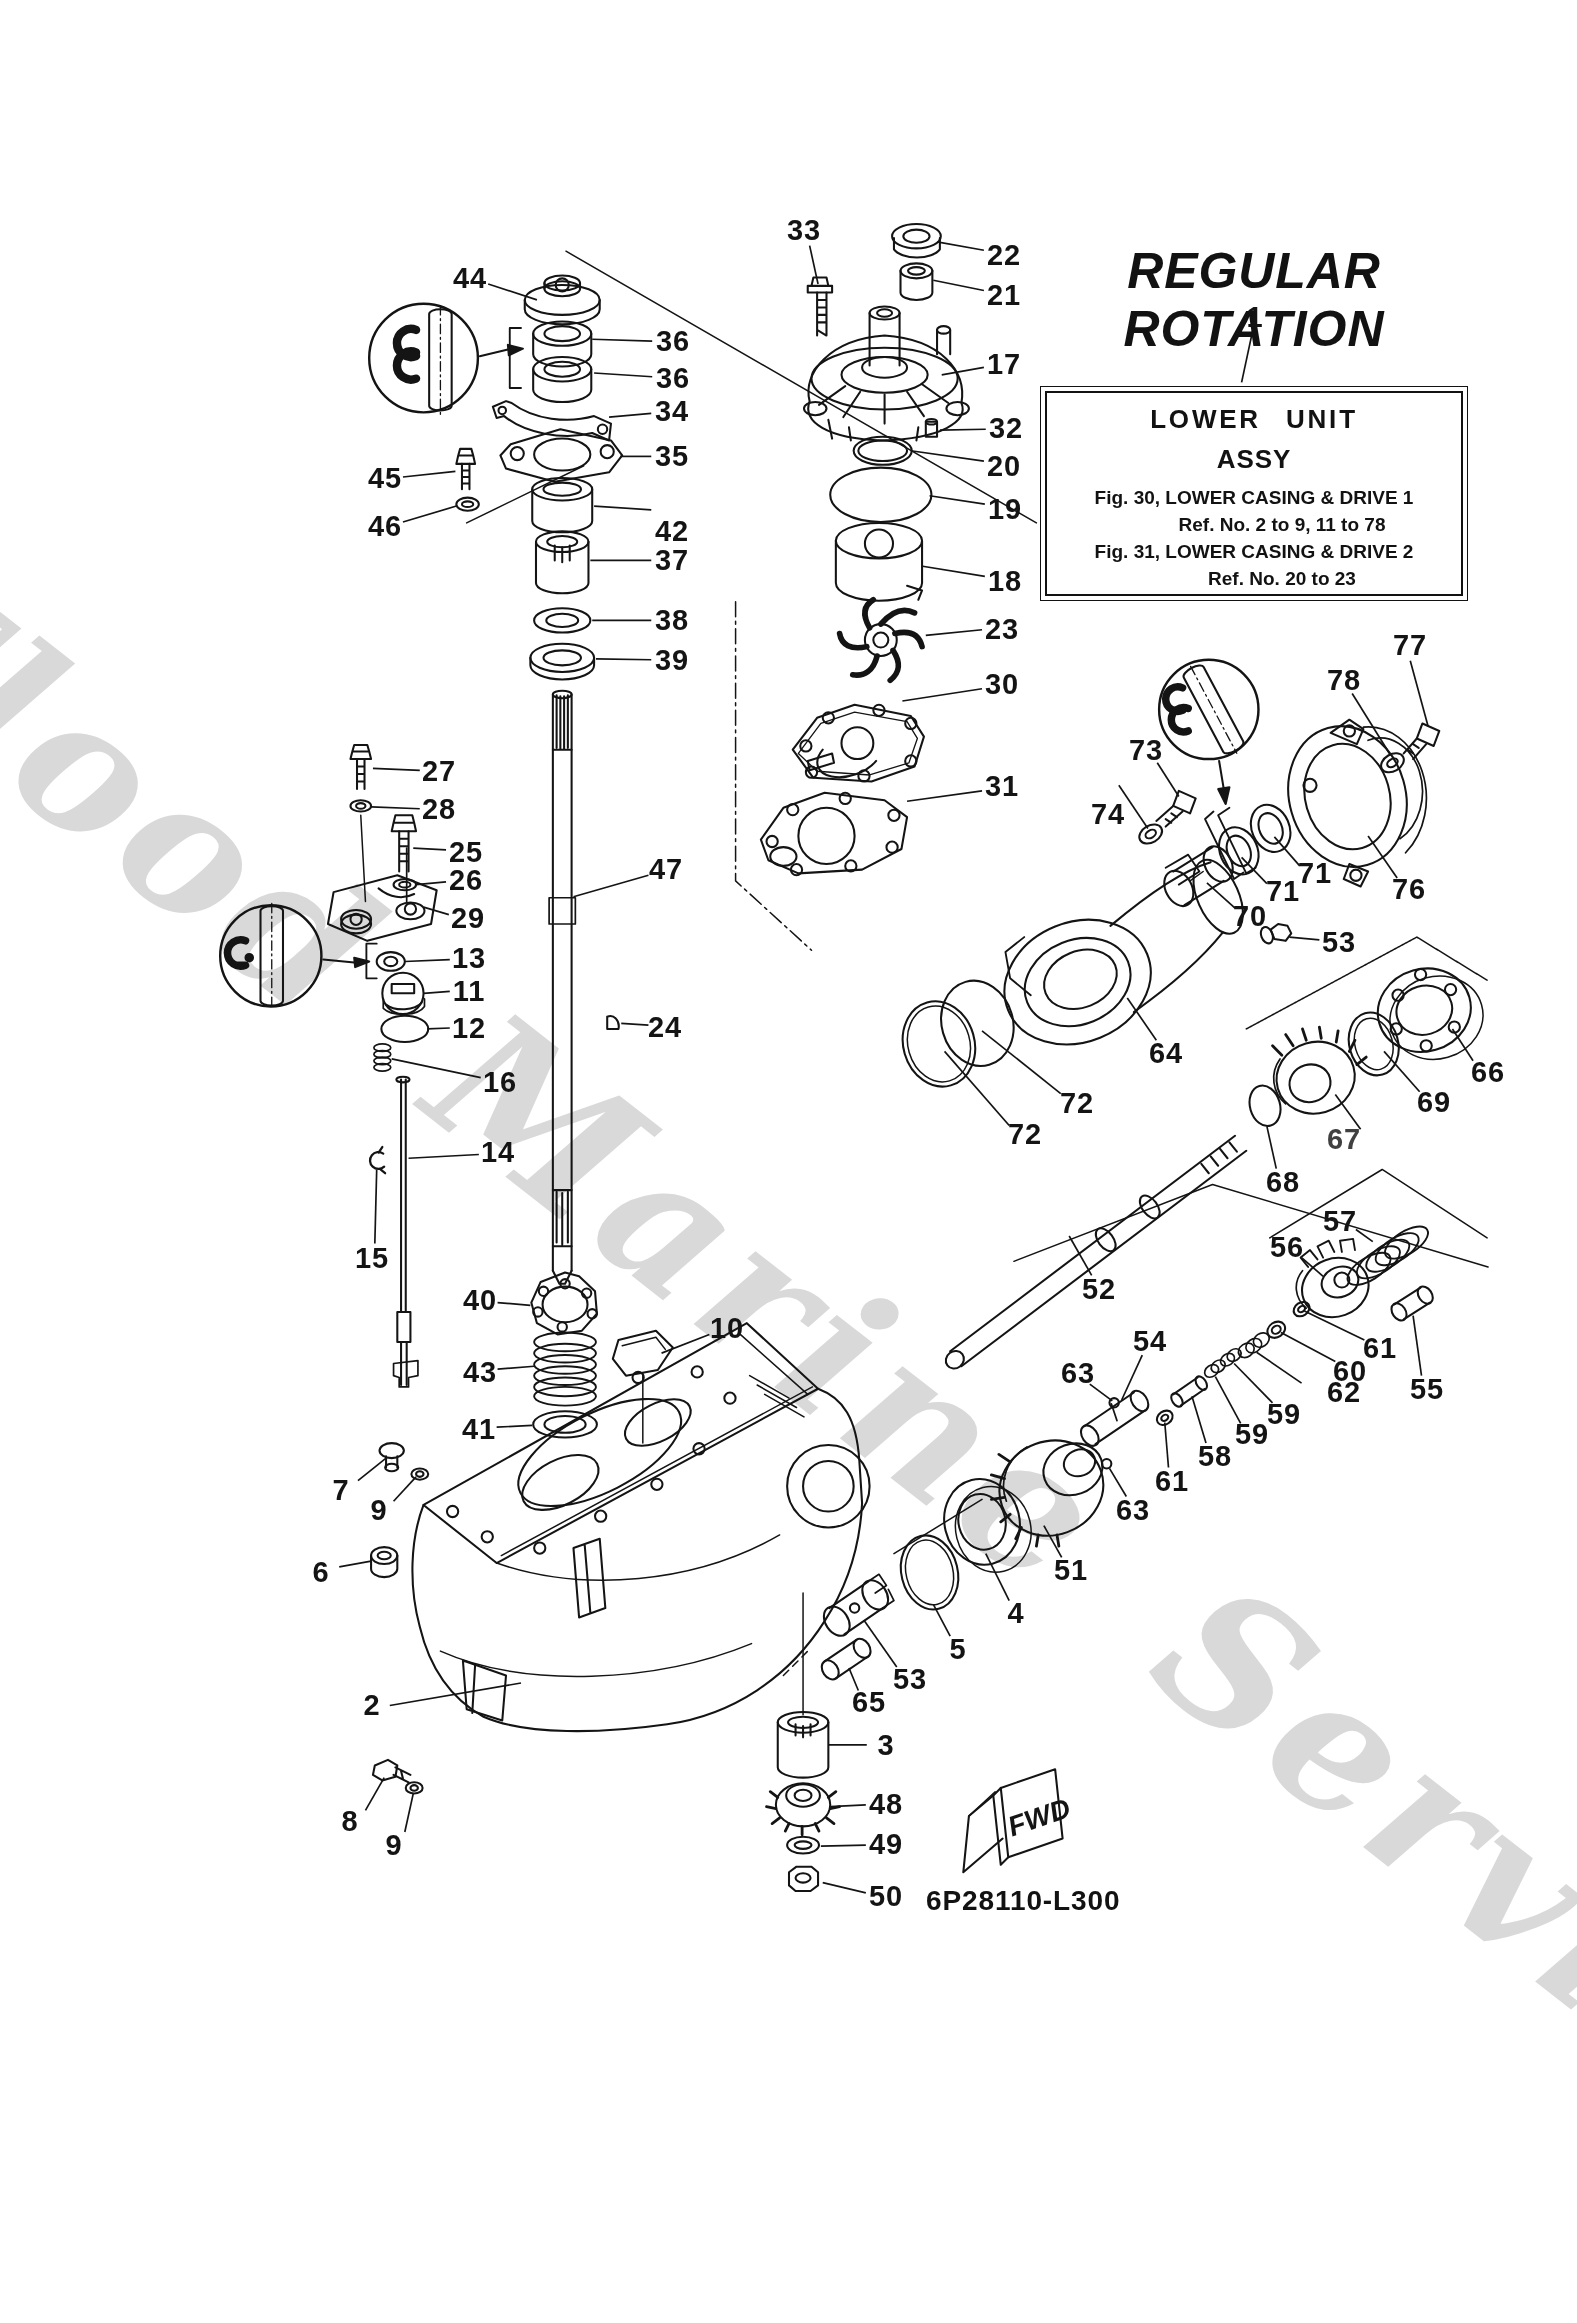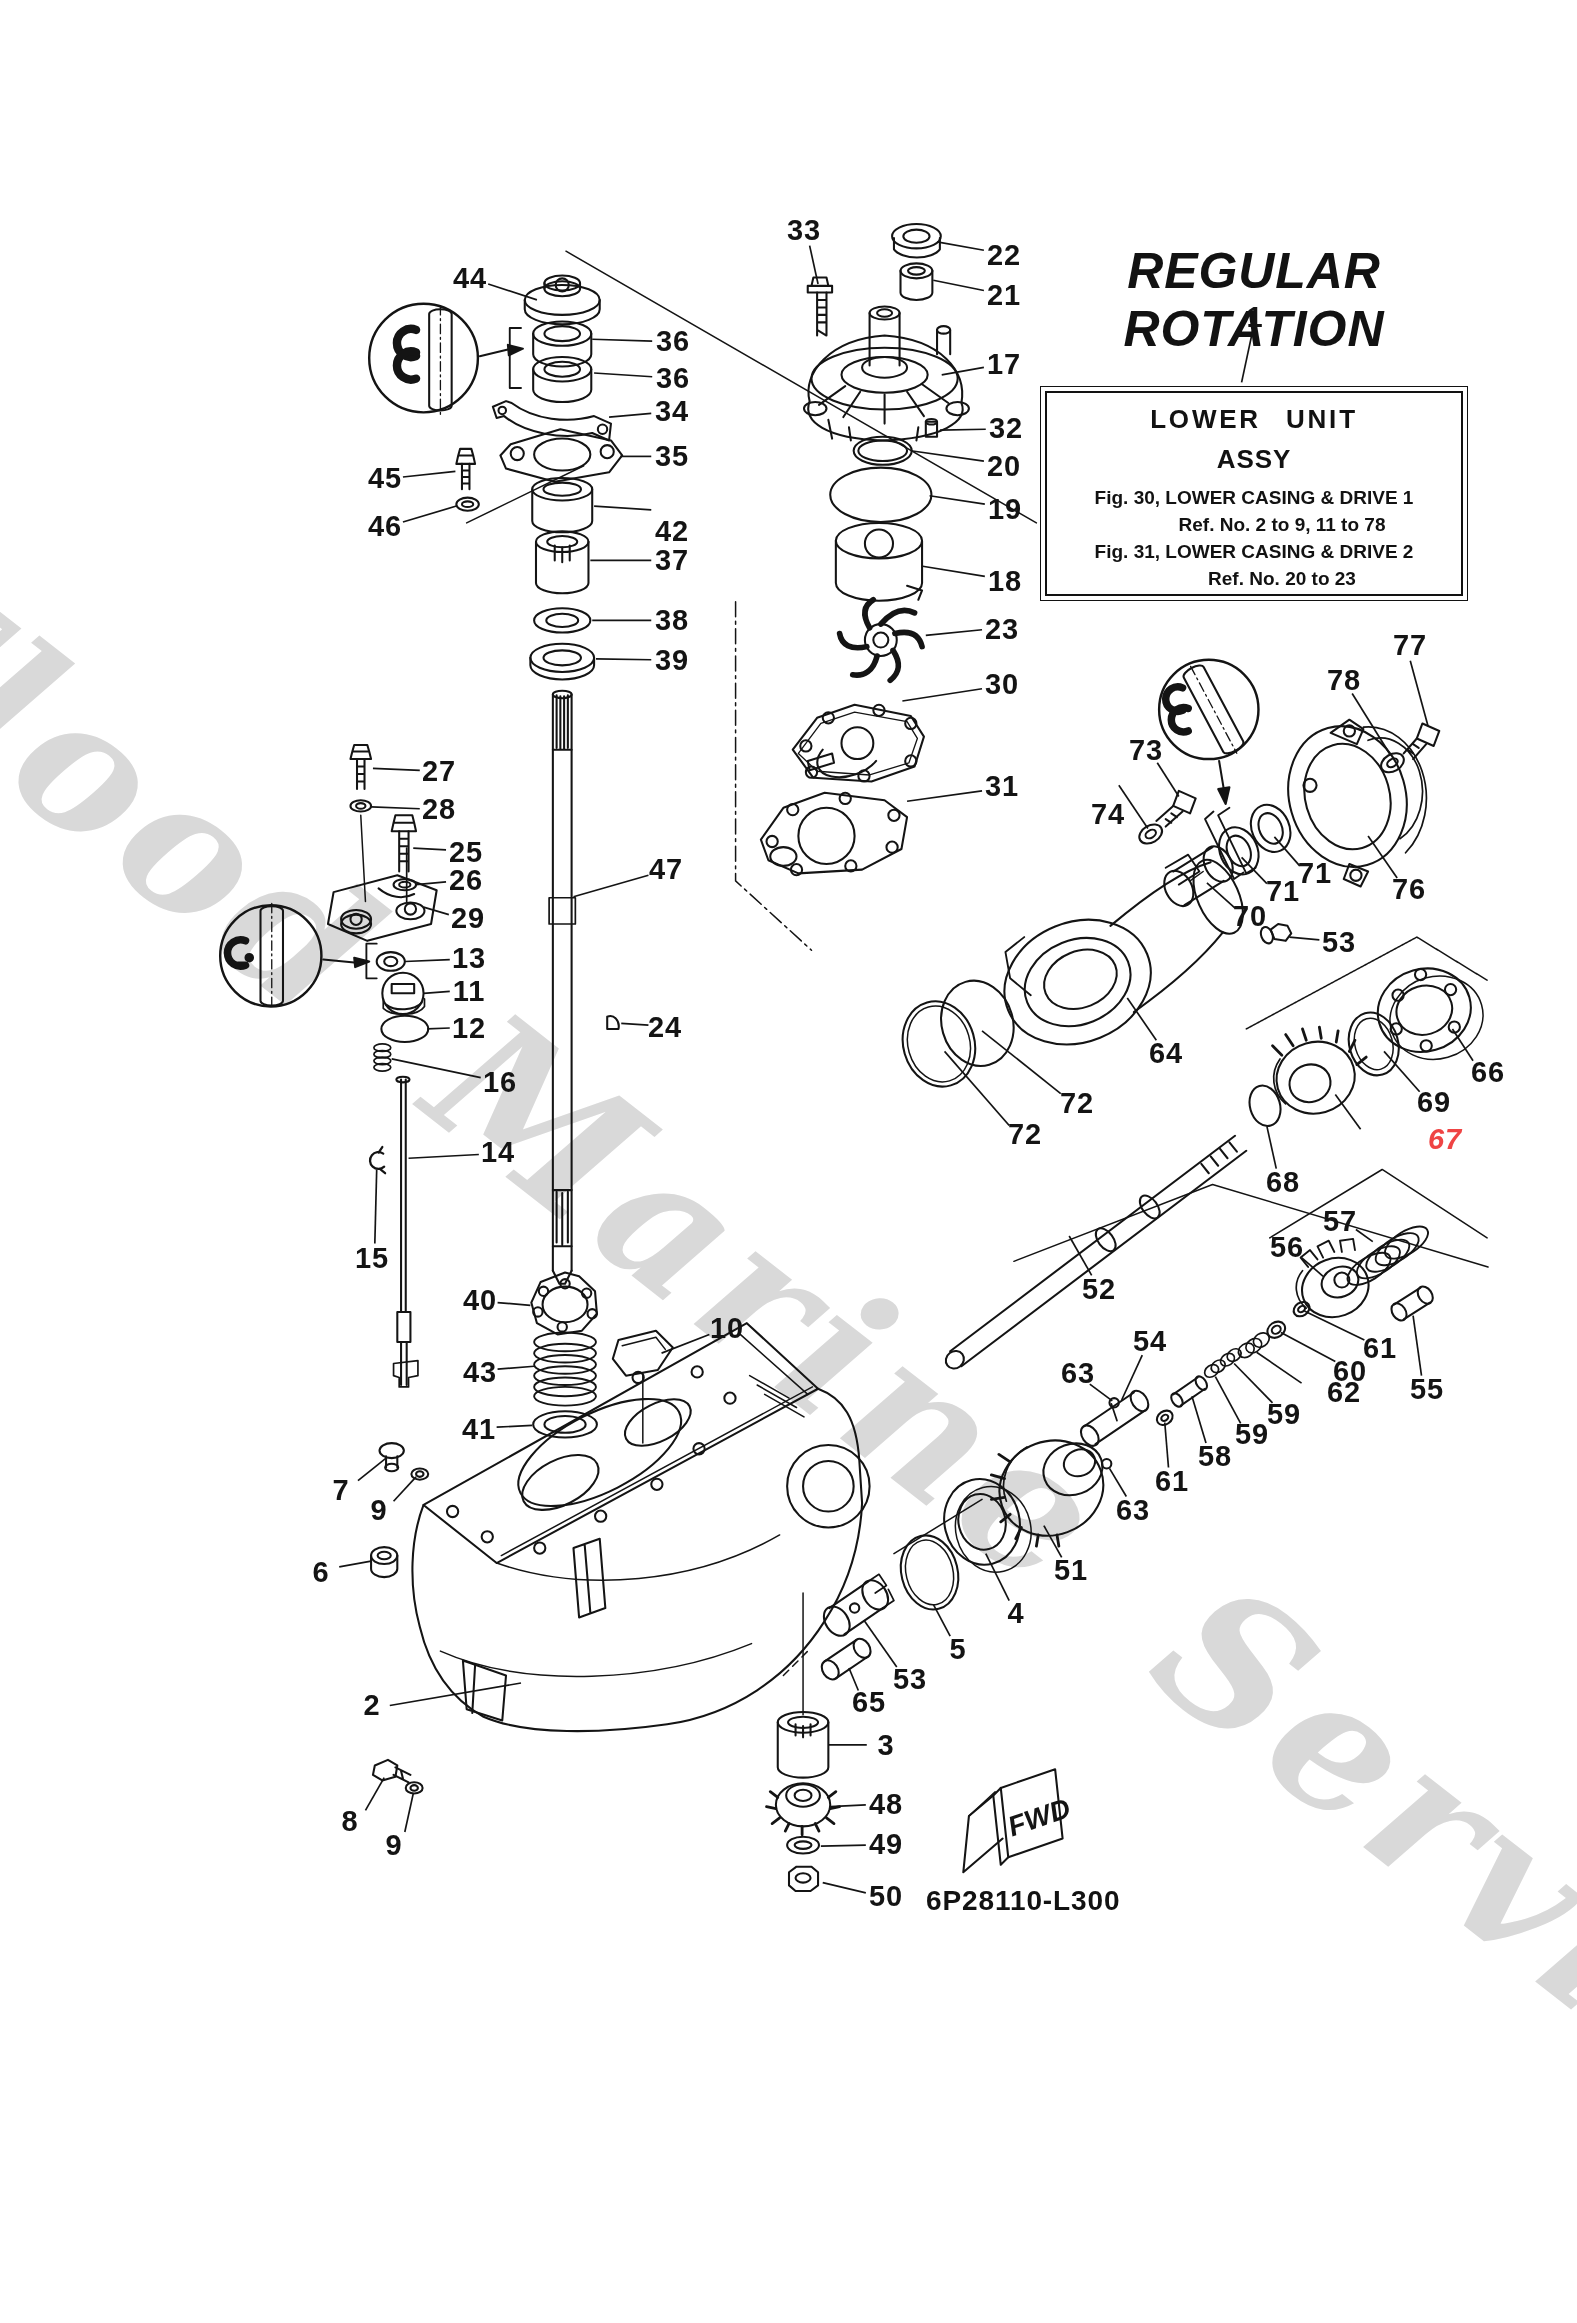--- a/index.html
+++ b/index.html
@@ -742,21 +742,21 @@
       <div class="callout" style="left: 1252px; top: 1434px; color: rgb(20, 20, 20);">59</div>
       <div class="callout" style="left: 1350px; top: 1371px; color: rgb(20, 20, 20);">60</div>
       <div class="callout" style="left: 1380px; top: 1348px; color: rgb(20, 20, 20);">61</div>
       <div class="callout" style="left: 1172px; top: 1481px; color: rgb(20, 20, 20);">61</div>
       <div class="callout" style="left: 1344px; top: 1392px; color: rgb(20, 20, 20);">62</div>
       <div class="callout" style="left: 1078px; top: 1373px; color: rgb(20, 20, 20);">63</div>
       <div class="callout" style="left: 1133px; top: 1510px; color: rgb(20, 20, 20);">63</div>
       <div class="callout" style="left: 1166px; top: 1053px; color: rgb(20, 20, 20);">64</div>
       <div class="callout" style="left: 869px; top: 1702px; color: rgb(20, 20, 20);">65</div>
       <div class="callout" style="left: 1488px; top: 1072px; color: rgb(20, 20, 20);">66</div>
-      <div class="callout" style="left: 1445px; top: 1139px; color: #ef4444; font-style: italic;">67</div>
+      <div class="callout" style="left: 1344px; top: 1139px; color: #404040;">67</div>
       <div class="callout" style="left: 1283px; top: 1182px; color: rgb(20, 20, 20);">68</div>
       <div class="callout" style="left: 1434px; top: 1102px; color: rgb(20, 20, 20);">69</div>
       <div class="callout" style="left: 1250px; top: 916px; color: rgb(20, 20, 20);">70</div>
       <div class="callout" style="left: 1315px; top: 873px; color: rgb(20, 20, 20);">71</div>
       <div class="callout" style="left: 1283px; top: 891px; color: rgb(20, 20, 20);">71</div>
       <div class="callout" style="left: 1077px; top: 1103px; color: rgb(20, 20, 20);">72</div>
       <div class="callout" style="left: 1025px; top: 1134px; color: rgb(20, 20, 20);">72</div>
       <div class="callout" style="left: 1146px; top: 750px; color: rgb(20, 20, 20);">73</div>
       <div class="callout" style="left: 1108px; top: 774px; color: rgb(20, 20, 20); margin-top: 40px;">74</div>
       <div class="callout" style="left: 1339px; top: 942px; color: rgb(20, 20, 20);">53</div>

